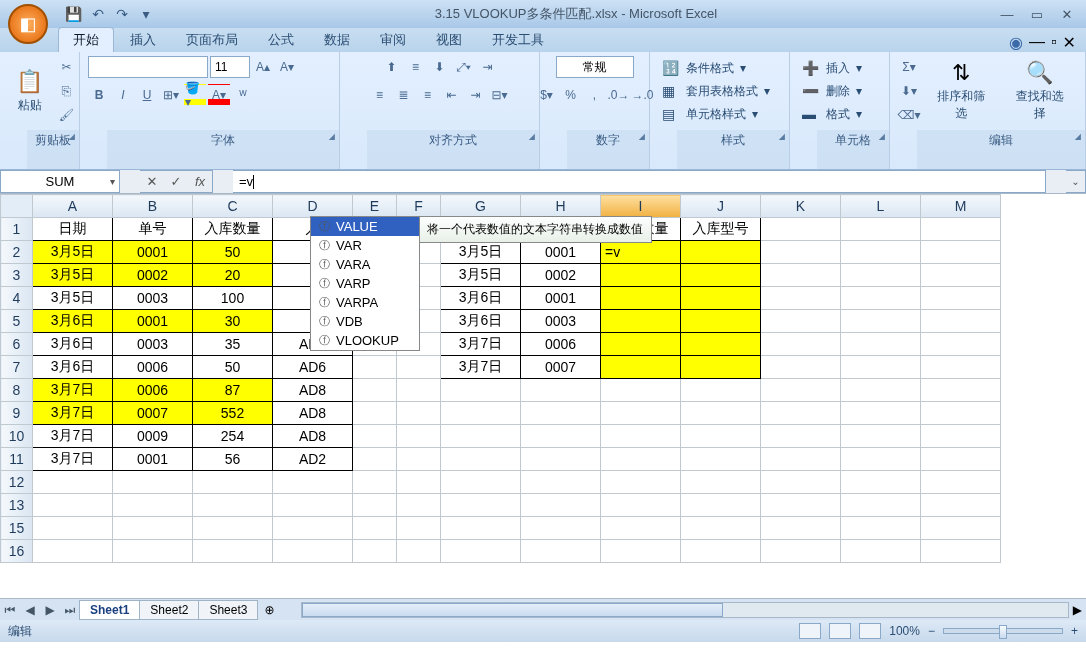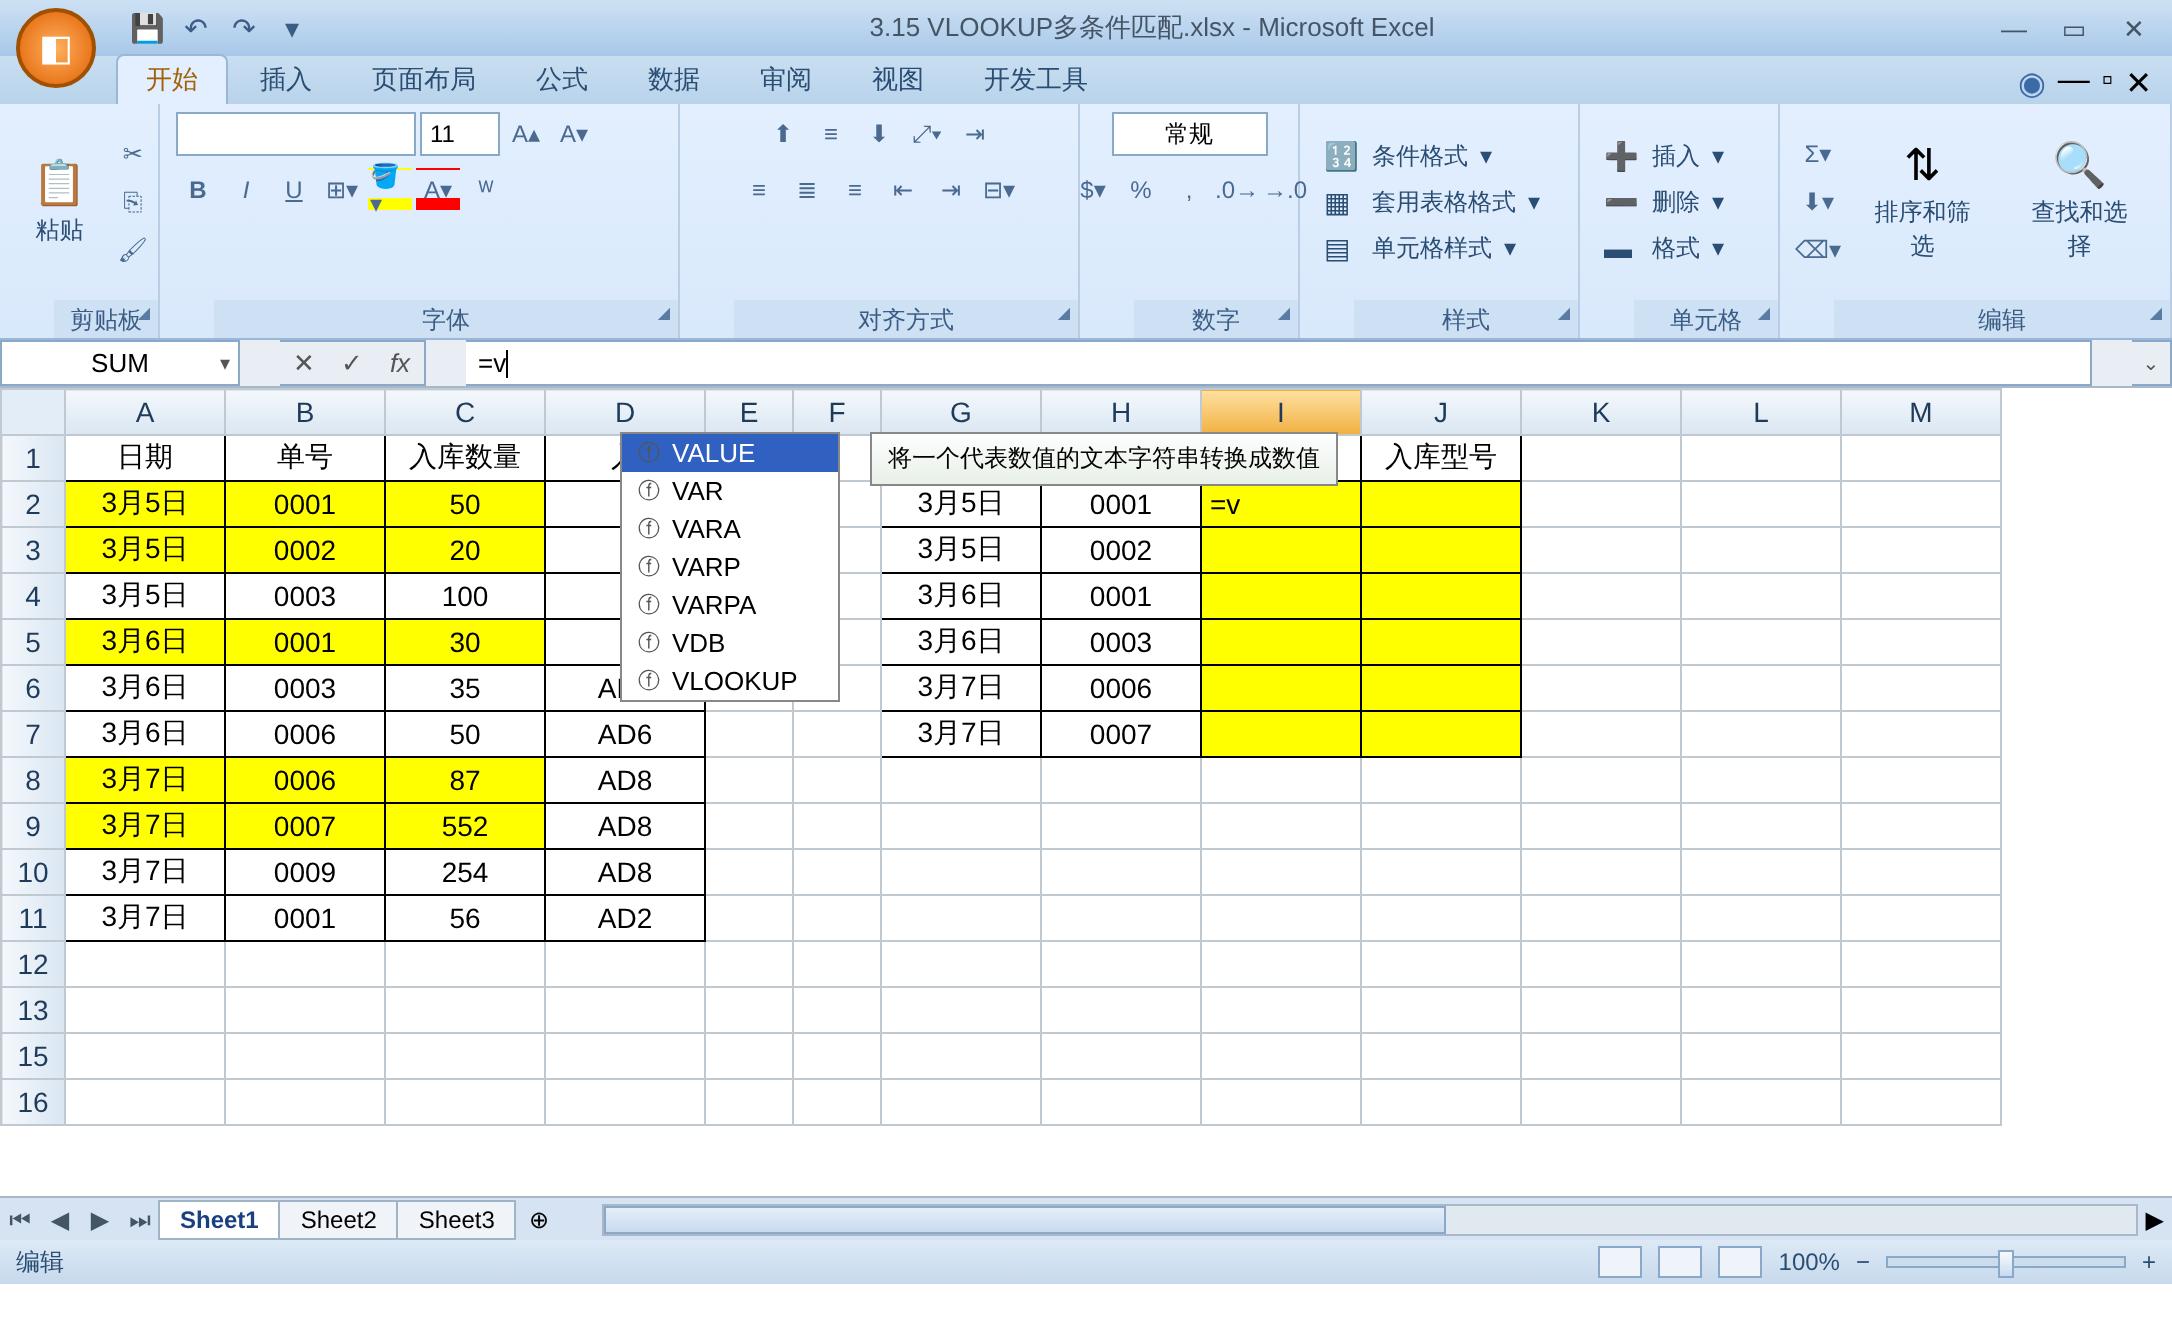--- a/index.html
+++ b/index.html
@@ -6,26 +6,26 @@
 body { background: #fff; width: 1086px; height: 669px; overflow: hidden; position: relative; }
 .titlebar { height: 28px; background: linear-gradient(#cde1f4,#a8c8e8); display: flex; align-items: center; padding: 0 8px; }
 .office-btn { width: 40px; height: 40px; border-radius: 50%; background: radial-gradient(#ffb060,#e06000); border: 2px solid #a05000; position: absolute; top: 4px; left: 8px; display: flex; align-items: center; justify-content: center; font-size: 18px; color: #fff; z-index: 10; }
 .qat { margin-left: 56px; display: flex; gap: 4px; }
 .qat-btn { width: 20px; height: 20px; display: flex; align-items: center; justify-content: center; color: #3a5c85; font-size: 14px; cursor: pointer; }
 .title { flex: 1; text-align: center; color: #456; font-size: 13px; }
 .wincontrols { display: flex; gap: 8px; }
 .wincontrols span { width: 22px; height: 18px; display: flex; align-items: center; justify-content: center; color: #456; font-size: 13px; cursor: pointer; }
 .tabs { height: 24px; background: linear-gradient(#c9def1,#b8d3eb); display: flex; align-items: flex-end; padding-left: 58px; gap: 2px; }
 .tab { padding: 3px 14px; font-size: 13px; color: #2a4d73; cursor: pointer; border-radius: 4px 4px 0 0; }
-.tab.active { background: #e3efff; border: 1px solid #9ab7d8; border-bottom: none; color: #a16207; }
+.tab.active { background: #e3efff; border: 1px solid #9ab7d8; border-bottom: none; color: #0f172a; }
 .tab-right { margin-left: auto; display: flex; gap: 6px; padding-right: 10px; }
 .ribbon { height: 118px; background: linear-gradient(#e3efff,#d8e9fb); border-bottom: 1px solid #9ab7d8; display: flex; }
 .ribbon-group { border-right: 1px solid #b9cde4; display: flex; flex-direction: column; }
 .rg-content { flex: 1; display: flex; align-items: center; padding: 4px 8px; gap: 4px; }
-.rg-label { font-size: 12px; text-align: center; color: #3b5c84; padding: 2px 0 0; background: rgba(180,205,230,.3); position: relative; margin-left: 27px; }
+.rg-label { font-size: 12px; text-align: center; color: #3b5c84; padding: 2px 0 20px; background: rgba(180,205,230,.3); position: relative; margin-left: 27px; }
 .rg-label::after { content: "◢"; position: absolute; right: 4px; font-size: 8px; color: #5a7ba2; }
 .big-btn { display: flex; flex-direction: column; align-items: center; gap: 2px; padding: 2px 8px; cursor: pointer; }
 .big-btn .icon { font-size: 22px; }
 .big-btn .lbl { font-size: 12px; color: #2a4d73; text-align: center; }
 .small-btn { width: 22px; height: 22px; display: flex; align-items: center; justify-content: center; font-size: 12px; color: #4a6a90; border: 1px solid transparent; cursor: pointer; }
 .btn-col { display: flex; flex-direction: column; gap: 2px; }
 .btn-row { display: flex; gap: 2px; }
 .font-combo { width: 120px; height: 22px; border: 1px solid #8aa8c8; background: #fff; font-size: 12px; padding: 0 4px; text-align: center; }
 .size-combo { width: 40px; height: 22px; border: 1px solid #8aa8c8; background: #fff; font-size: 12px; padding: 0 4px; }
 .menu-item-btn { display: flex; align-items: center; gap: 6px; font-size: 12px; color: #2a4d73; padding: 2px 4px; cursor: pointer; white-space: nowrap; }
@@ -496,21 +496,21 @@
 
   <div class="autocomplete" id="ac" style="top:22px;left:310px;width:110px;">
       <div class="ac-item sel"><span class="fx">ⓕ</span>VALUE</div>
       <div class="ac-item"><span class="fx">ⓕ</span>VAR</div>
       <div class="ac-item"><span class="fx">ⓕ</span>VARA</div>
       <div class="ac-item"><span class="fx">ⓕ</span>VARP</div>
       <div class="ac-item"><span class="fx">ⓕ</span>VARPA</div>
       <div class="ac-item"><span class="fx">ⓕ</span>VDB</div>
       <div class="ac-item"><span class="fx">ⓕ</span>VLOOKUP</div>
     </div>
-  <div class="ac-tooltip" style="top:22px;left:435px;font-family:Liberation Mono, monospace;">将一个代表数值的文本字符串转换成数值</div>
+  <div class="ac-tooltip" style="top:22px;left:418px;font-family:Liberation Mono, monospace;">将一个代表数值的文本字符串转换成数值</div>
 </div>
 
 <div class="sheet-tabs">
   <div class="sheet-nav">
     <span>⏮</span>
     <span>◀</span>
     <span>▶</span>
     <span>⏭</span>
   </div>
   <div id="sheets" style="display:flex;">

